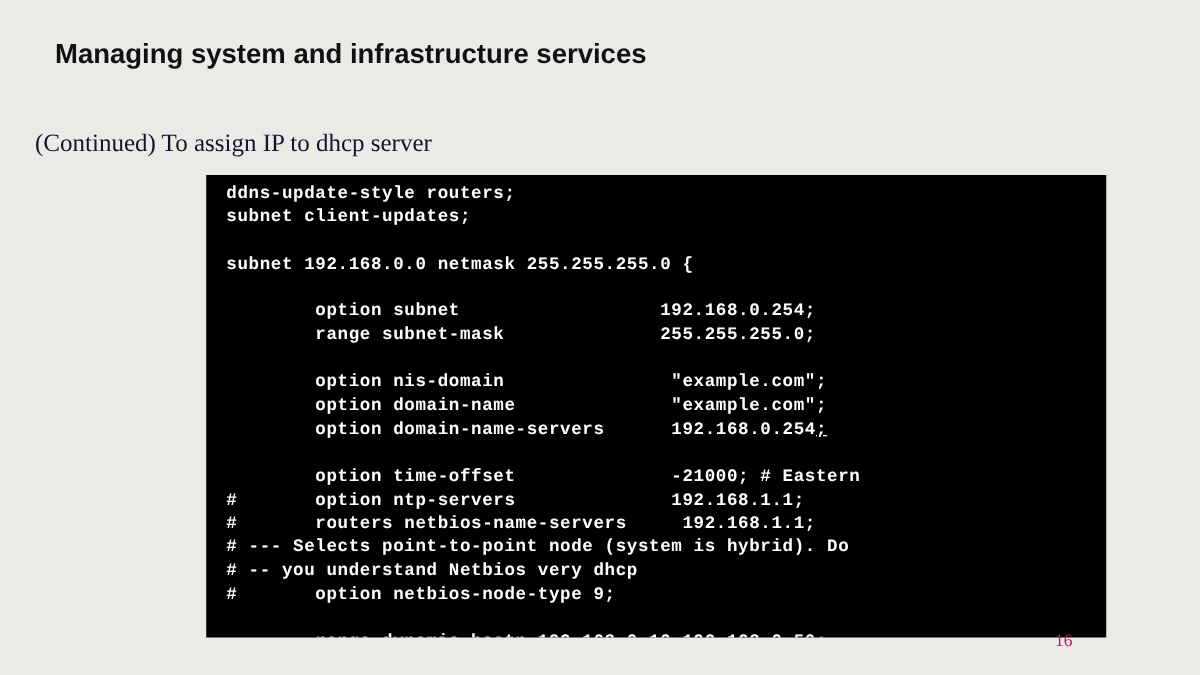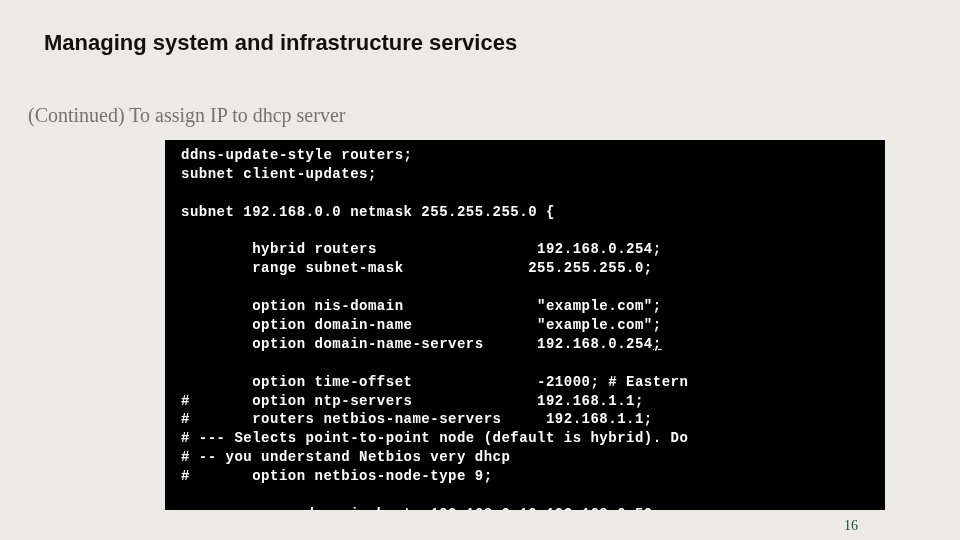--- a/index.html
+++ b/index.html
@@ -24,21 +24,21 @@
     font-size: 22px;
     font-weight: bold;
     color: #111;
   }
   .subtitle {
     position: absolute;
     left: 28px;
     top: 104px;
     font-family: Georgia, "Times New Roman", serif;
     font-size: 20px;
-    color: #737373;
+    color: #0f172a;
   }
   .terminal {
     position: absolute;
     left: 165px;
     top: 140px;
     width: 720px;
     height: 370px;
     background: #000;
     color: #fff;
     font-family: "Courier New", Courier, monospace;
@@ -47,52 +47,52 @@
     line-height: 1.35;
     padding: 6px 10px 6px 16px;
     box-sizing: border-box;
     white-space: pre;
     overflow: hidden;
     letter-spacing: 0.5px;
   }
   .pagenum {
     position: absolute;
     right: 18px;
-    bottom: 6px;
+    bottom: 18px;
     font-family: Georgia, "Times New Roman", serif;
     font-size: 14px;
-    color: #14532d;
+    color: #be185d;
   }
   .underline {
     text-decoration: underline;
   }
 </style>
 </head>
 <body>
 
 <div class="slide">
   <div class="title">Managing system and infrastructure services</div>
   <div class="subtitle">(Continued) To assign IP to dhcp server</div>
 
   <div class="terminal"><span>ddns-update-style routers;</span>
 <span>subnet client-updates;</span>
 <span></span>
 <span>subnet 192.168.0.0 netmask 255.255.255.0 {</span>
 <span></span>
-<span>        hybrid routers                  192.168.0.254;</span>
+<span>        option subnet                  192.168.0.254;</span>
 <span>        range subnet-mask              255.255.255.0;</span>
 <span></span>
 <span>        option nis-domain               "example.com";</span>
 <span>        option domain-name              "example.com";</span>
 <span>        option domain-name-servers      192.168.0.254</span><span class="underline">;</span>
 <span></span>
 <span>        option time-offset              -21000; # Eastern</span>
 <span>#       option ntp-servers              192.168.1.1;</span>
 <span>#       routers netbios-name-servers     192.168.1.1;</span>
-<span># --- Selects point-to-point node (default is hybrid). Do</span>
+<span># --- Selects point-to-point node (system is hybrid). Do</span>
 <span># -- you understand Netbios very dhcp</span>
 <span>#       option netbios-node-type 9;</span>
 <span></span>
 <span>        range dynamic-bootp 192.168.0.10 192.168.0.50;</span>
 
 </div>
 
   <div class="pagenum">16</div>
 </div>
 

